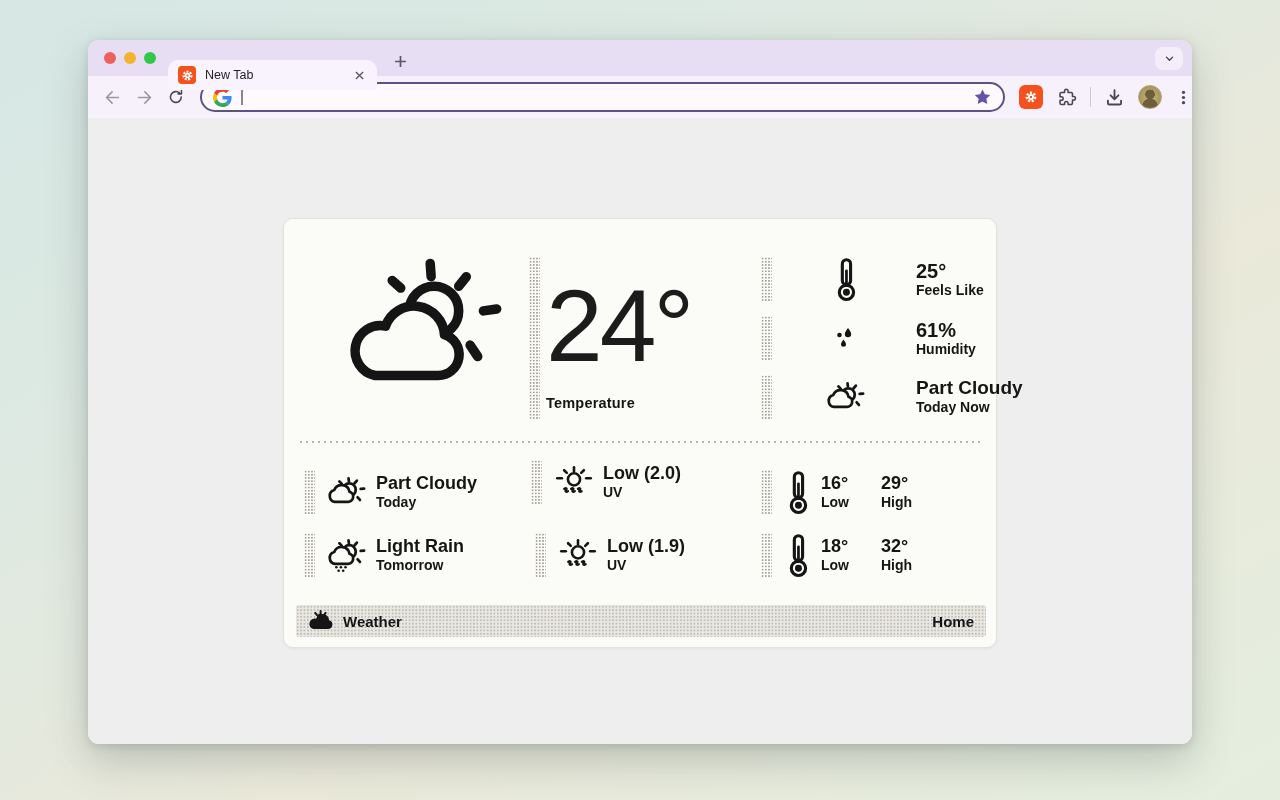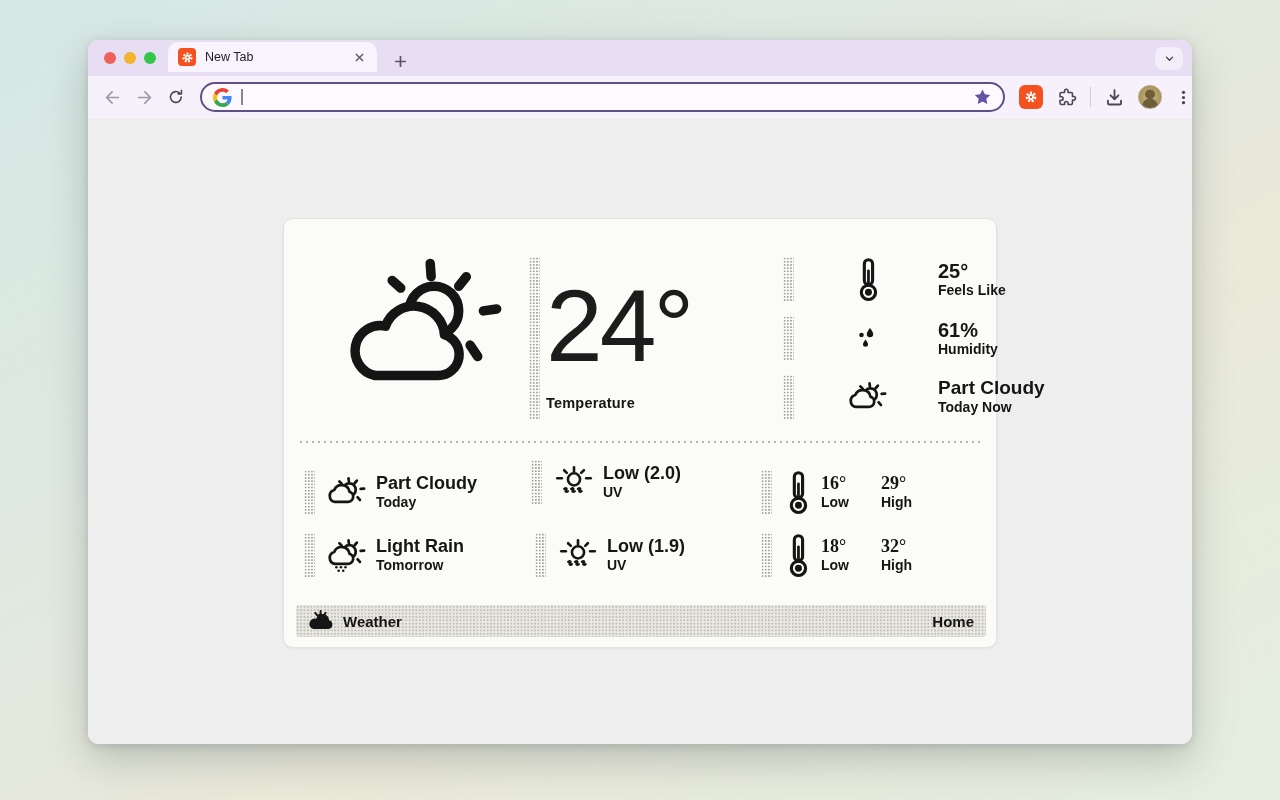--- a/index.html
+++ b/index.html
@@ -17,21 +17,21 @@
     box-shadow:0 16px 40px rgba(70,80,80,.28), 0 2px 8px rgba(70,80,80,.18);
     background:#efeeef;
   }
   .titlebar{
     position:relative; height:36px; background:#e7def3;
   }
   .traffic{ position:absolute; left:16px; top:12px; display:flex; gap:8px; }
   .tl{ width:12px; height:12px; border-radius:50%; }
   .tl.red{ background:#f0605a; } .tl.yellow{ background:#f2b32e; } .tl.green{ background:#33c748; }
   .tab{
-    position:absolute; left:80px; top:2px; width:209px; height:30px;
+    position:absolute; left:80px; top:20px; width:209px; height:30px;
     background:#f8f3fc; border-radius:10px 10px 0 0;
     display:flex; align-items:center; padding:0 10px;
   }
   .tab .fav{
     width:18px; height:18px; border-radius:4px; background:#f4511e;
     display:flex; align-items:center; justify-content:center; flex:0 0 auto;
   }
   .tab .ttl{ margin-left:9px; font-size:12.5px; color:#23222a; flex:1 1 auto; white-space:nowrap; overflow:hidden; }
   .tab .closex{ width:16px; height:16px; display:flex; align-items:center; justify-content:center; border-radius:50%; cursor:pointer; }
   .newtabplus{
@@ -83,31 +83,31 @@
     background-image:repeating-linear-gradient(to right,#b7b4ac 0 2px,rgba(0,0,0,0) 2px 6px);
   }
   .mainicon{ position:absolute; left:55px; top:33px; }
   .tempblock{ position:absolute; left:262px; top:56px; }
   .tempval{
     font-size:102px; line-height:1; font-weight:300; letter-spacing:-3px; color:#1c1c1c;
     -webkit-text-stroke:2px #fbfbf8; paint-order:stroke fill;text-decoration:underline;
   }
   .templabel{ margin-top:18px; font-size:14.5px; font-weight:700; letter-spacing:.2px; }
 
-  .statrow{ position:absolute; left:499px; display:flex; align-items:center; height:46px;gap:41px; }
+  .statrow{ position:absolute; left:477px; display:flex; align-items:center; height:46px;gap:41px; }
   .statrow .vbar2{ width:11px; height:44px; margin-right:14px; }
   .icobox{ width:38px; display:flex; align-items:center; justify-content:center; margin-right:10px; flex:0 0 auto; }
   .stxt .v{ font-size:20px; font-weight:800; line-height:1.1; white-space:nowrap; }
   .stxt .l{ font-size:14px; font-weight:700; line-height:1.2; white-space:nowrap; }
 
   .cell{ position:absolute; display:flex; align-items:center; height:50px; }
   .cell .vbar2{ width:11px; height:44px; margin-right:13px; }
   .cell .stxt .v{ font-size:18px; }
   .rangegrp{ display:flex; gap:32px; }
-  .rangegrp .v{ font-size:21px;font-family:Liberation Serif, serif; }
+  .rangegrp .v{ font-size:21px; }
 
   .cardfooter{
     position:absolute; left:12px; top:386px; width:690px; height:32px; border-radius:3px;
     background-color:#e9e7e2;
     background-image:radial-gradient(circle,#c0bdb5 1px,rgba(0,0,0,0) 1.15px);
     background-size:3.4px 3.4px;
     display:flex; align-items:center; padding:0 12px;
   }
   .cardfooter .ft{ font-size:15px; font-weight:800; margin-left:8px; }
   .cardfooter .spacer{ flex:1; }

